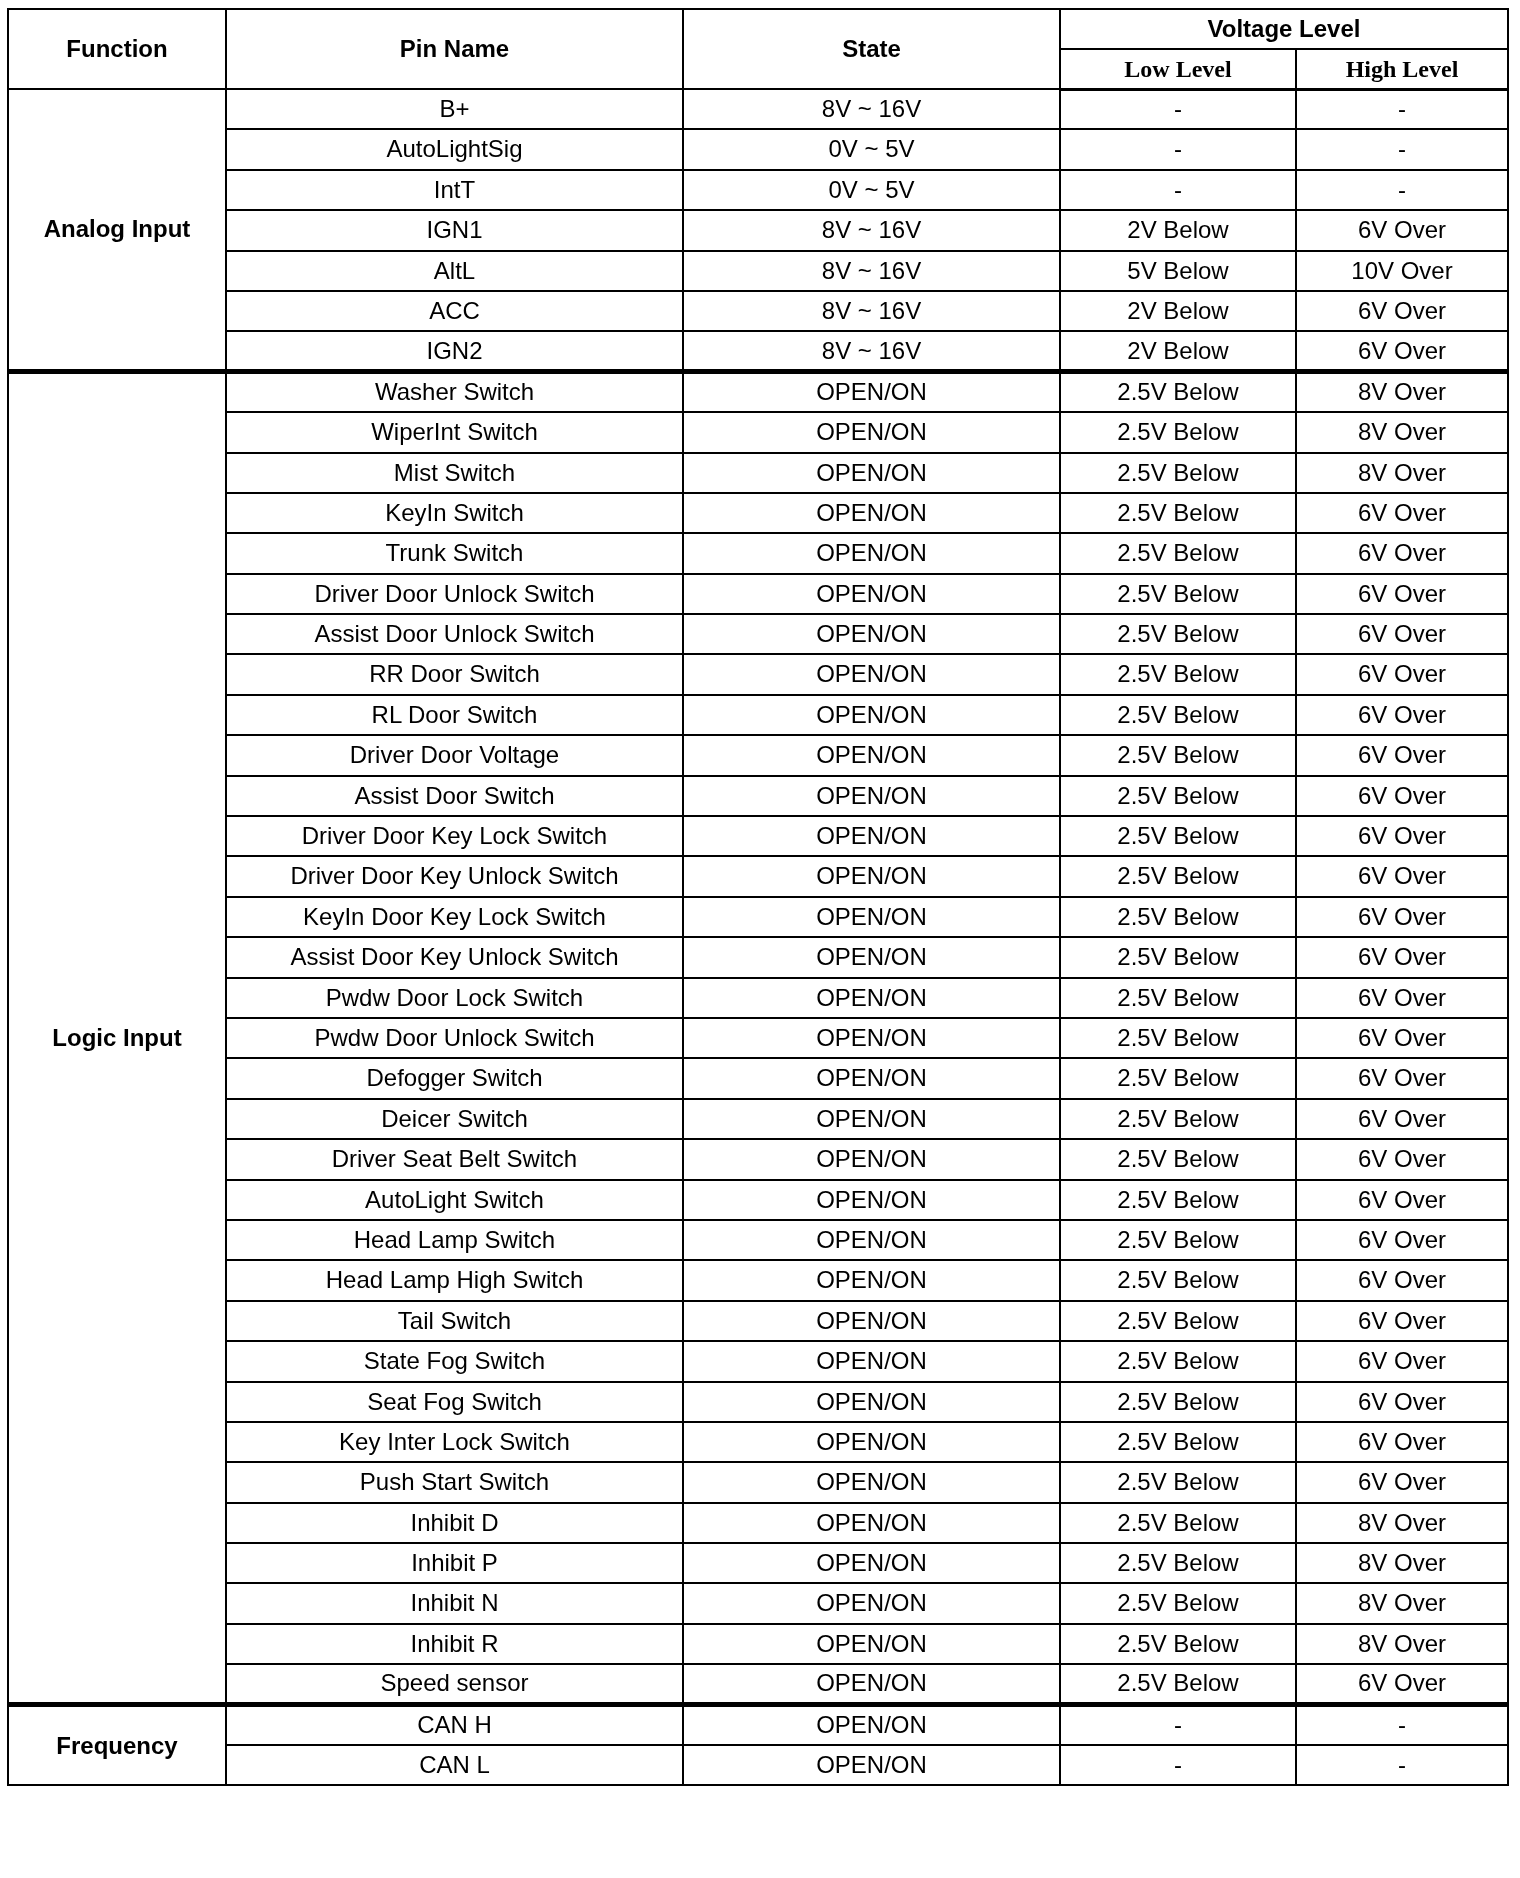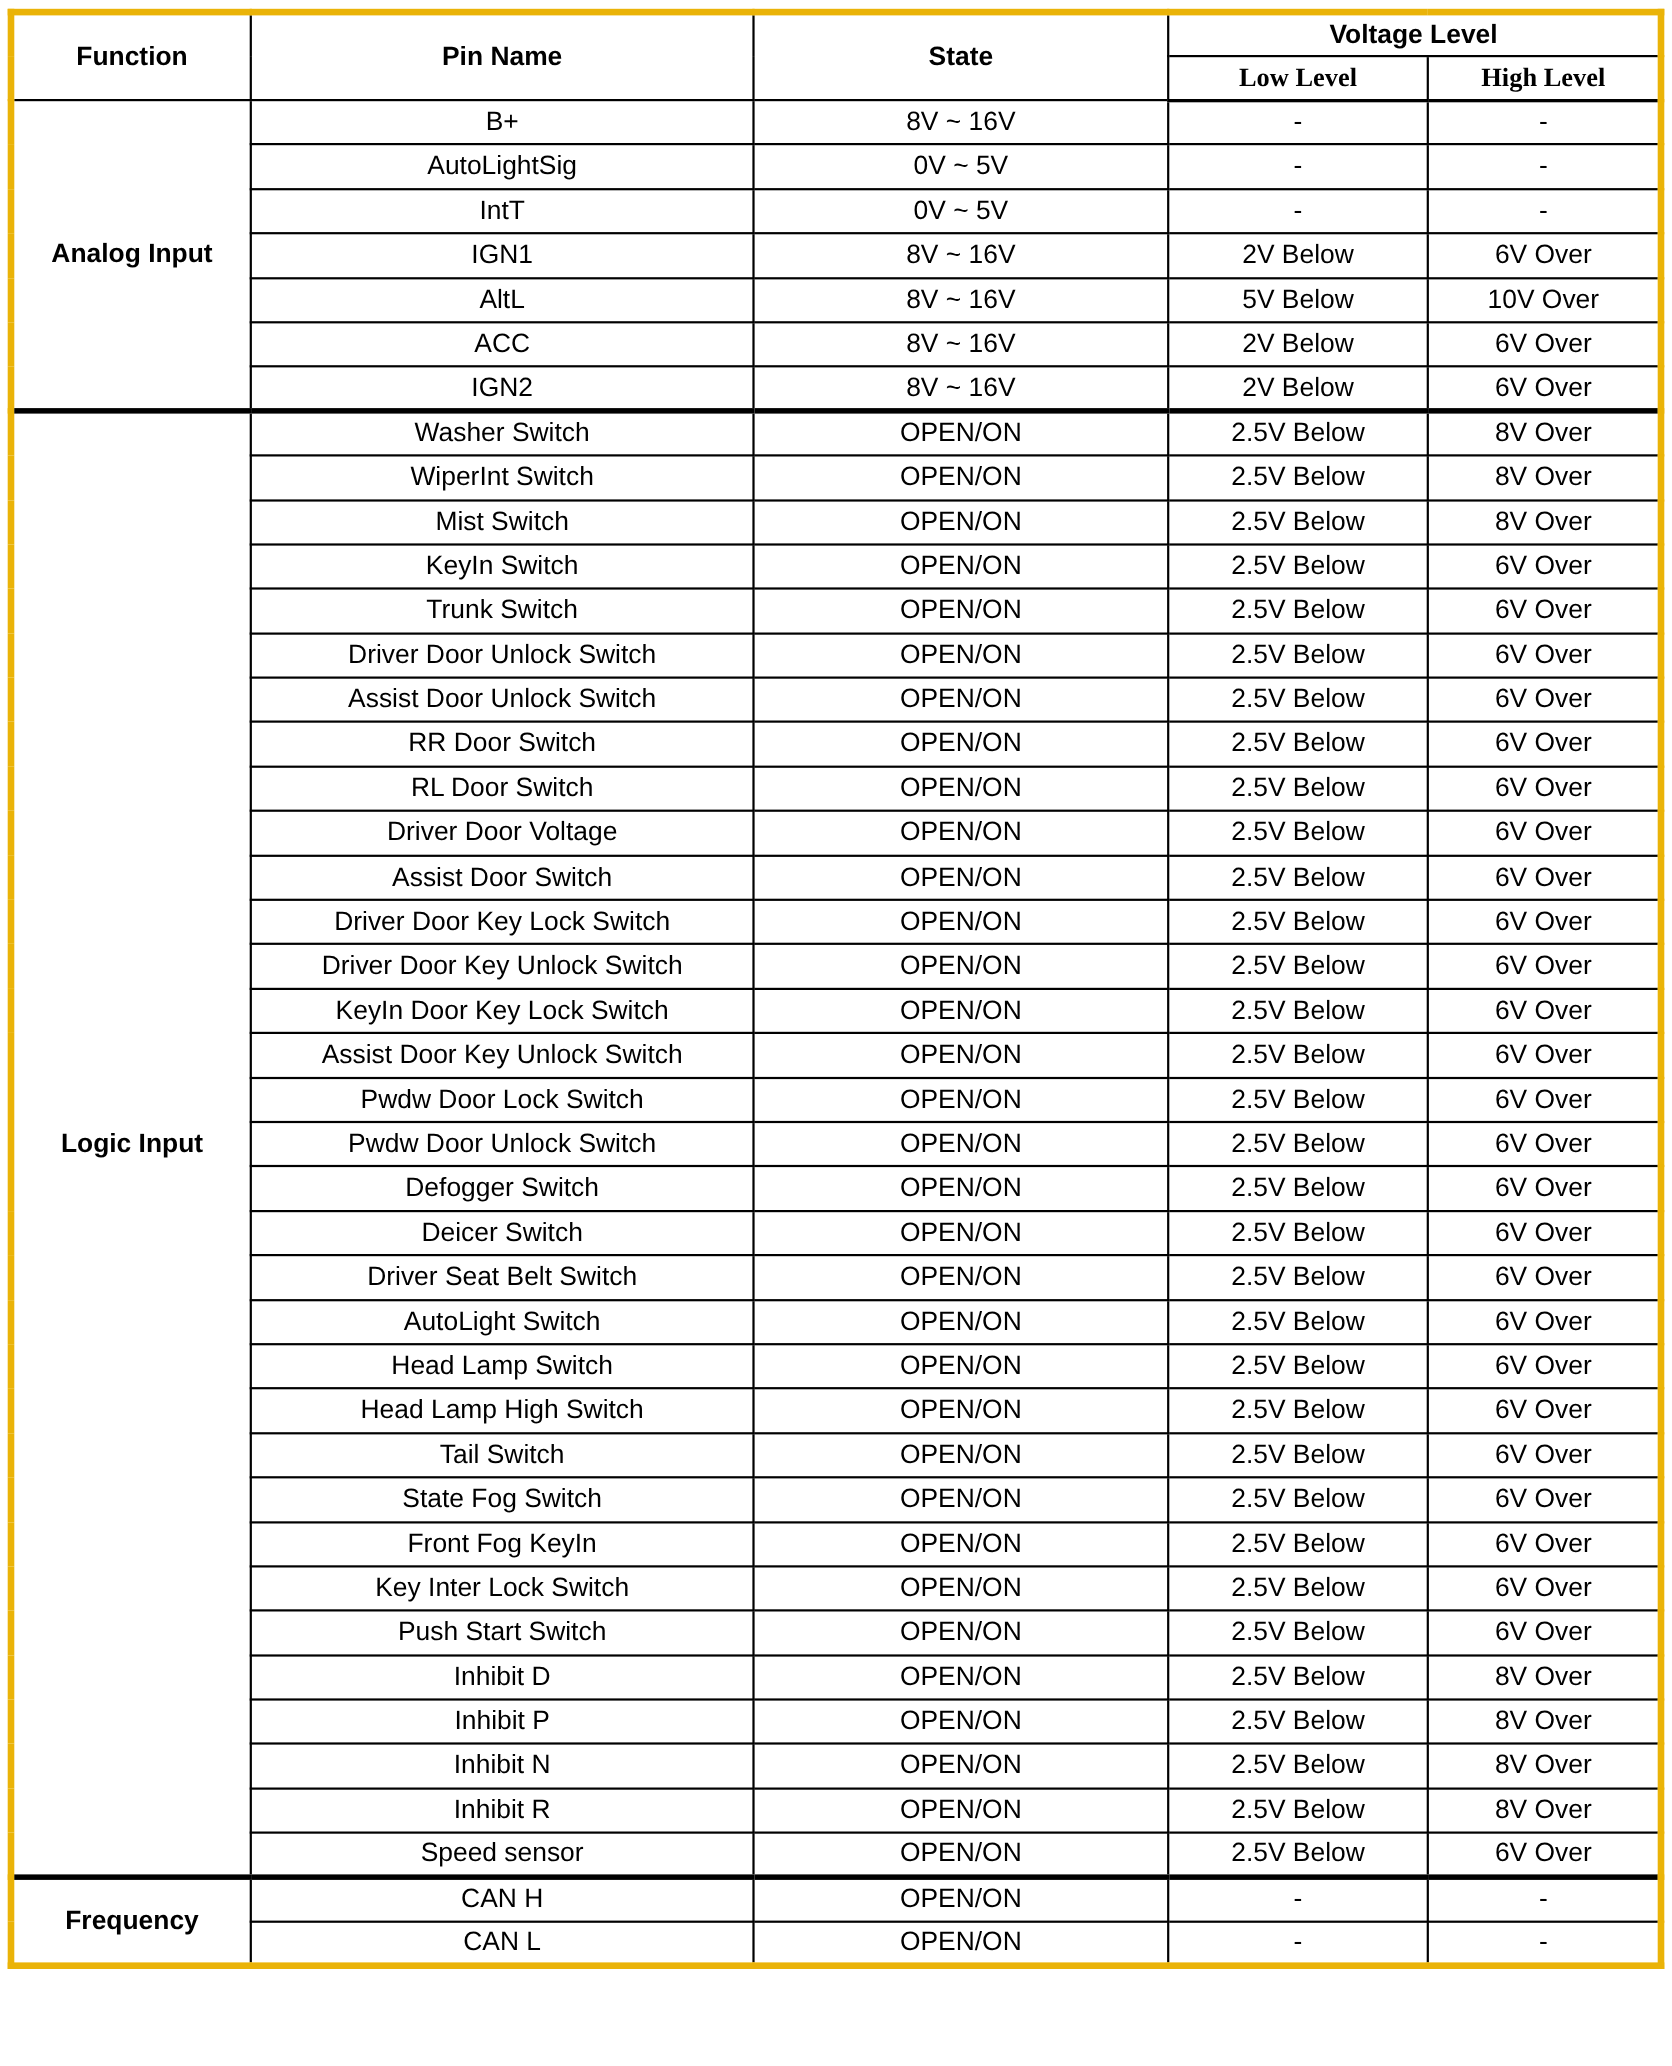--- a/index.html
+++ b/index.html
@@ -14,21 +14,21 @@
     color: #000000;
     box-sizing: border-box;
   }
   .page {
     padding: 8px 7px;
   }
   table.pin-table {
     border-collapse: collapse;
     table-layout: fixed;
     width: 1500px;
-    border: 6px solid #eab308;
+    border: 2px solid #eab308;
   }
   th, td {
     border: 2px solid #000000;
     text-align: center;
     vertical-align: middle;
     font-size: 24px;
     line-height: 1.1;
     padding: 0 4px;
     overflow: hidden;
     white-space: nowrap;
@@ -267,21 +267,21 @@
           <td>2.5V Below</td>
           <td>6V Over</td>
         </tr>
         <tr>
           <td>State Fog Switch</td>
           <td>OPEN/ON</td>
           <td>2.5V Below</td>
           <td>6V Over</td>
         </tr>
         <tr>
-          <td>Front Fog KeyIn</td>
+          <td>Seat Fog Switch</td>
           <td>OPEN/ON</td>
           <td>2.5V Below</td>
           <td>6V Over</td>
         </tr>
         <tr>
           <td>Key Inter Lock Switch</td>
           <td>OPEN/ON</td>
           <td>2.5V Below</td>
           <td>6V Over</td>
         </tr>

